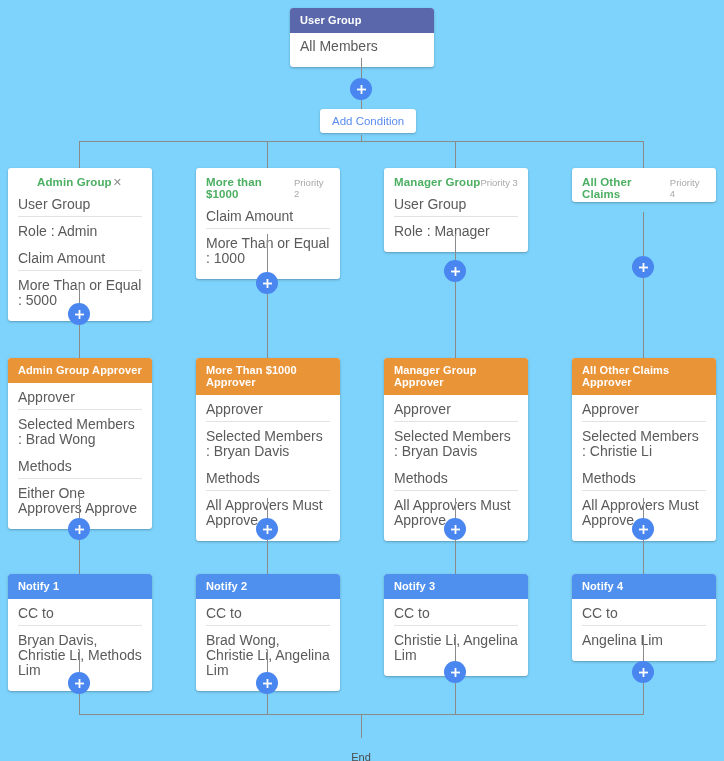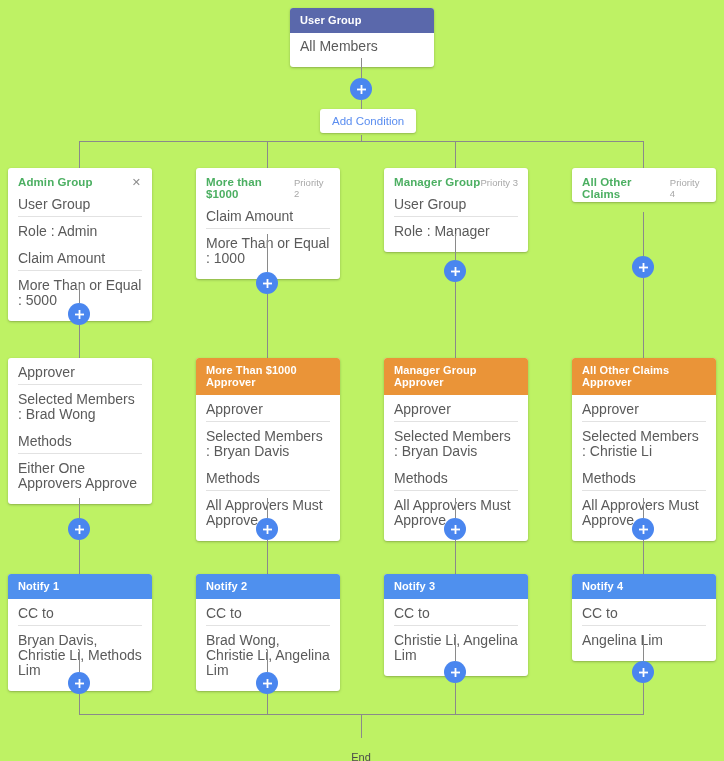--- a/index.html
+++ b/index.html
@@ -5,21 +5,21 @@
   * { box-sizing: border-box; }
   html, body {
     margin: 0; padding: 0;
     background: #ffffff;
     font-family: "Liberation Sans", sans-serif;
   }
   #canvas {
     position: relative;
     width: 724px;
     height: 761px;
-    background: #bef264;
+    background: #7dd3fc;
     overflow: hidden;
   }
 
   
   .vline {
     position: absolute;
     width: 1px;
     background: #8a8a8a;
   }
   .hline {
@@ -73,21 +73,21 @@
     padding: 7px 0 5px 0;
     line-height: 15px;
   }
   .row.labeled { border-bottom: 1px solid #e2e2e2; padding-bottom: 4px; }
   .row.plain { padding-top: 6px; }
 
   
   .cond-head {
     display: flex;
     align-items: center;
-    justify-content: space-between;
+    justify-content: center;
     padding: 8px 10px 2px 10px;
   }
   .cond-title {
     font-size: 11.5px;
     font-weight: bold;
     color: #4caf62;
     letter-spacing: .1px;
   }
   .cond-priority {
     font-size: 9.5px;
@@ -167,20 +167,21 @@
   <div class="vline" style="left:79px; top:284px; height:19px;"></div>
   <div class="plus" style="left:68px; top:303px;">
     <svg width="11" height="11" viewBox="0 0 11 11" aria-hidden="true">
       <rect x="4.6" y="1" width="1.8" height="9" fill="#ffffff"></rect>
         <rect x="1" y="4.6" width="9" height="1.8" fill="#ffffff"></rect>
     </svg>
   </div>
   <div class="vline" style="left:79px; top:325px; height:34px;"></div>
 
   <div class="card" style="left:8px; top:358px; width:144px;">
+    <div class="card-head orange">Admin Group Approver</div>
     <div class="card-body">
       <div class="row labeled">Approver</div>
       <div class="row">Selected Members : Brad Wong</div>
       <div class="row labeled">Methods</div>
       <div class="row">Either One Approvers Approve</div>
     </div>
   </div>
   <div class="vline" style="left:79px; top:498px; height:20px;"></div>
   <div class="plus" style="left:68px; top:518px;">
     <svg width="11" height="11" viewBox="0 0 11 11" aria-hidden="true">

